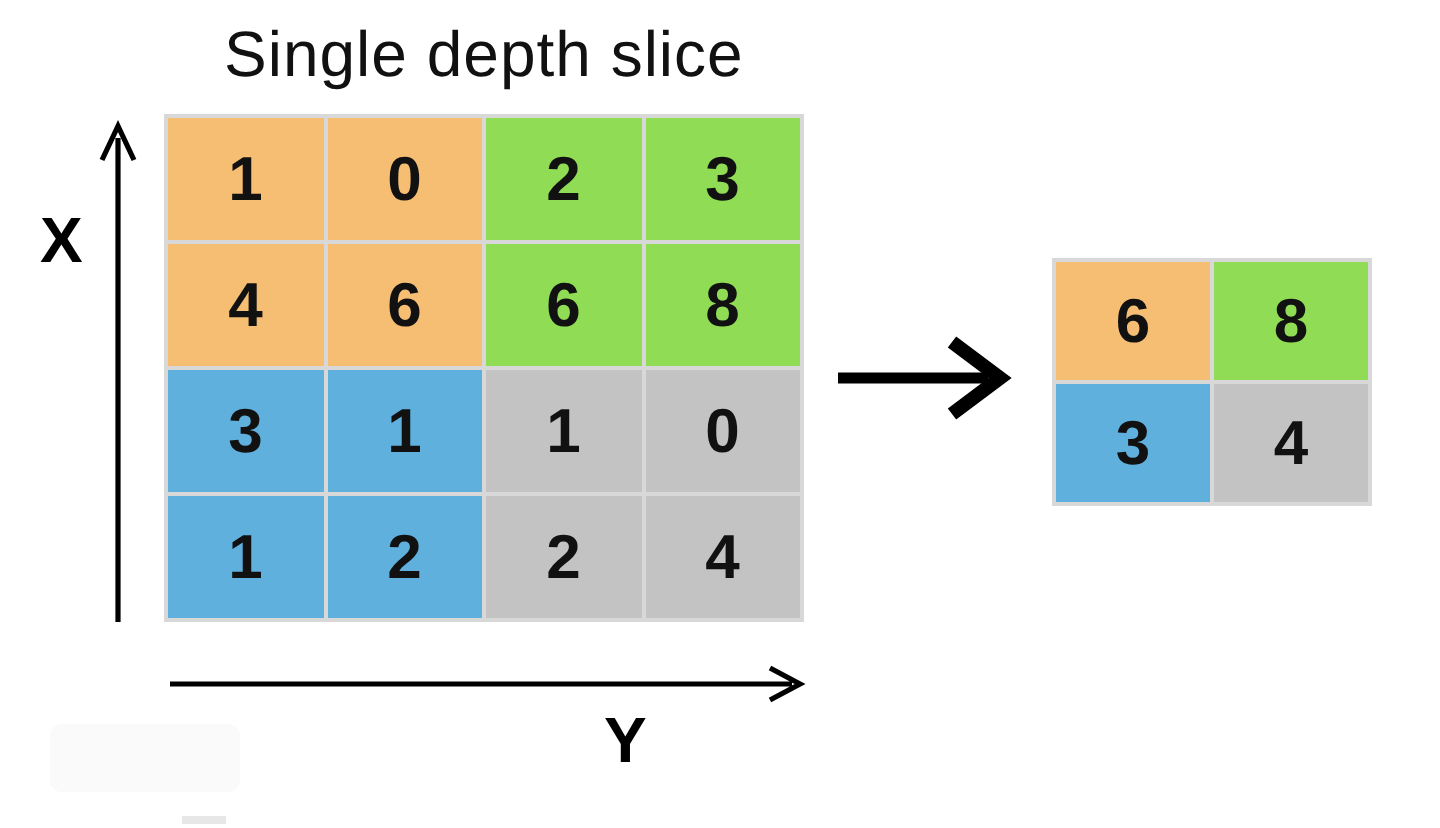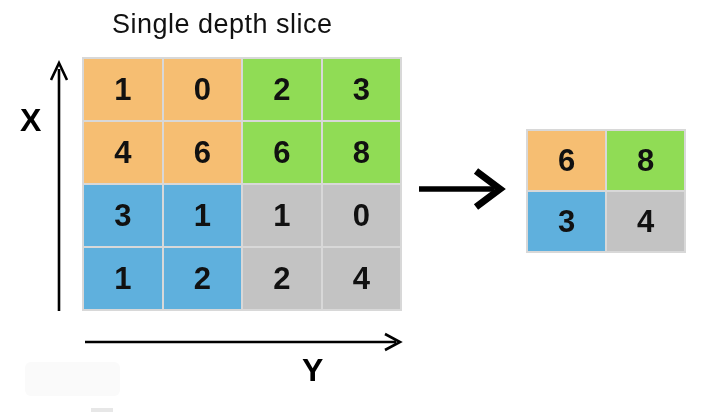--- a/index.html
+++ b/index.html
@@ -1,19 +1,19 @@
 <!DOCTYPE html>
 <html style="--orange: #f6be72; --green: #90dc55; --blue: #5fb0dd; --gray: #c3c3c3; --grid-line: #d8d8d8; --text: #111111; --arrow: #000000;"><head>
 <meta charset="utf-8">
 <style>
   html,body{margin:0;padding:0;}
   body{width:720px;height:414px;background:#ffffff;position:relative;overflow:hidden;
        font-family:"Liberation Sans", sans-serif;}
   .abs{position:absolute;}
-  .title{left:112px;top:9px;font-size:27px;color:#111;letter-spacing:0.5px;}
+  .title{left:112px;top:9px;font-size:32px;color:#111;letter-spacing:0.5px;}
   .axis-label{font-weight:bold;font-size:32px;color:#000;}
   .x-label{left:20px;top:102px;}
   .y-label{left:302px;top:352px;}
   .grid{display:grid;gap:2px;background:var(--grid-line);border:2px solid var(--grid-line);
         box-sizing:border-box;}
   .input-grid{left:82px;top:57px;width:320px;height:254px;
         grid-template-columns:repeat(4,1fr);grid-template-rows:repeat(4,1fr);}
   .output-grid{left:526px;top:129px;width:160px;height:124px;
         grid-template-columns:repeat(2,1fr);grid-template-rows:repeat(2,1fr);}
   .cell{display:flex;align-items:center;justify-content:center;

